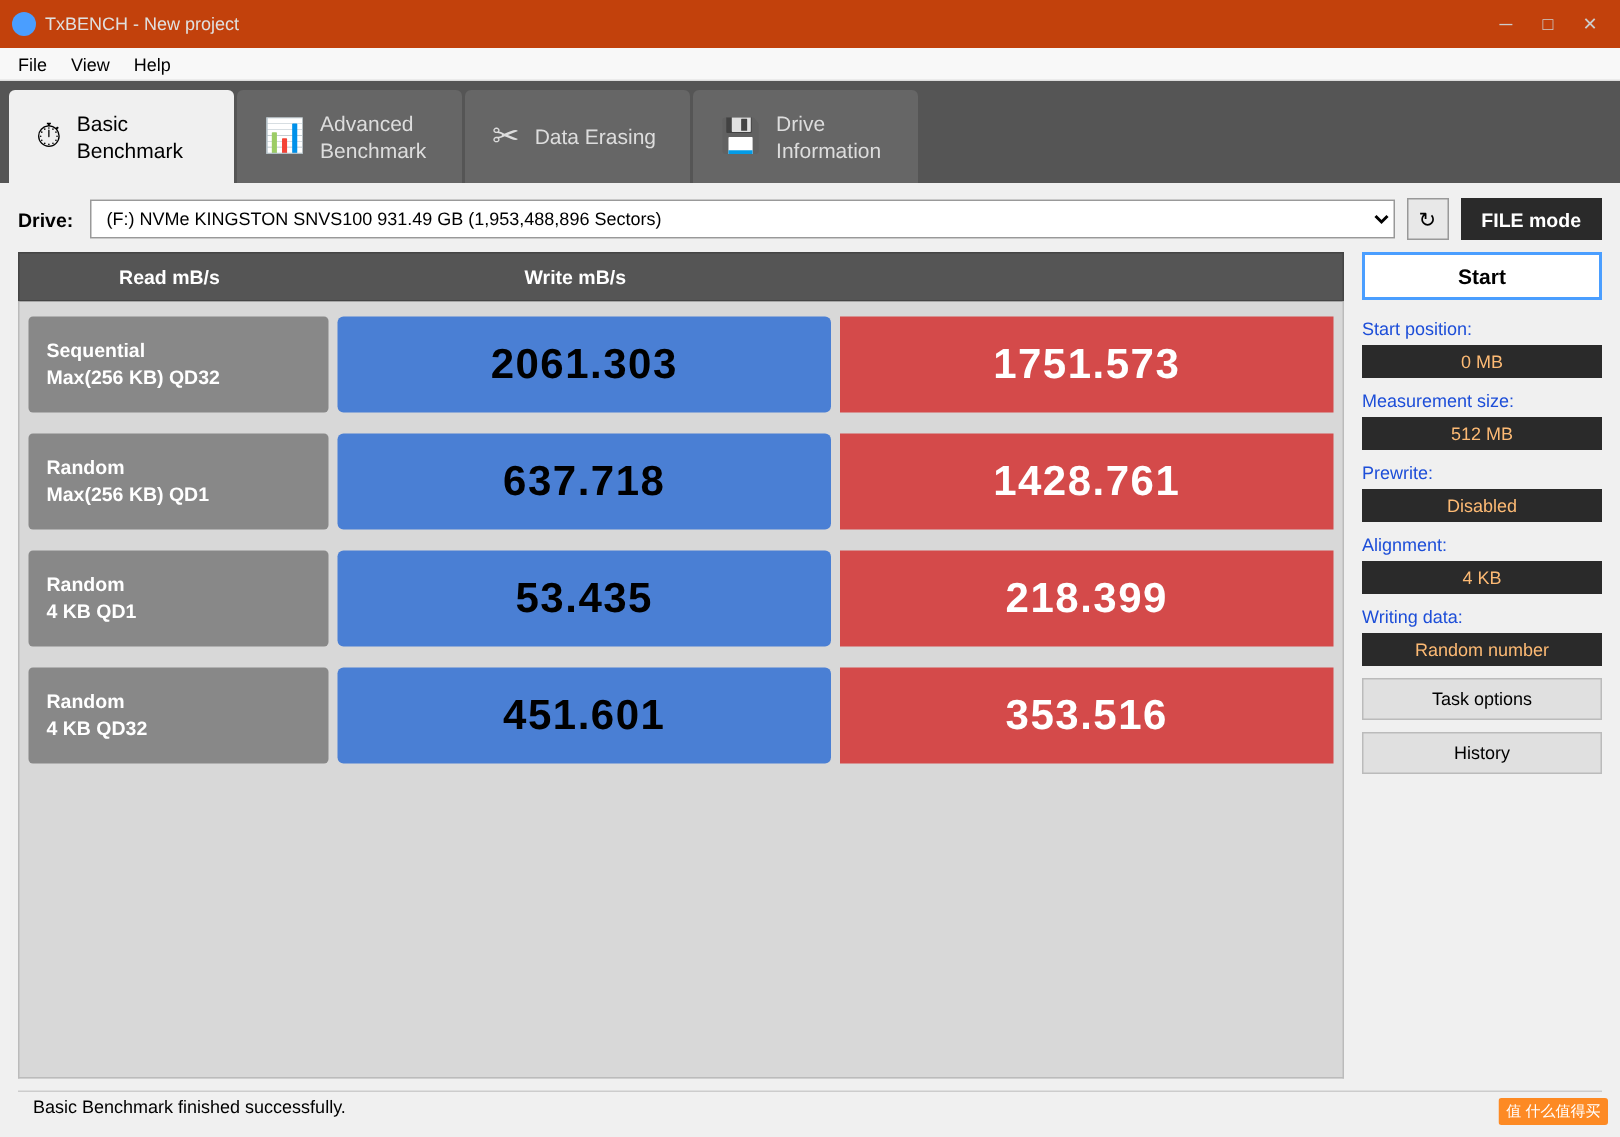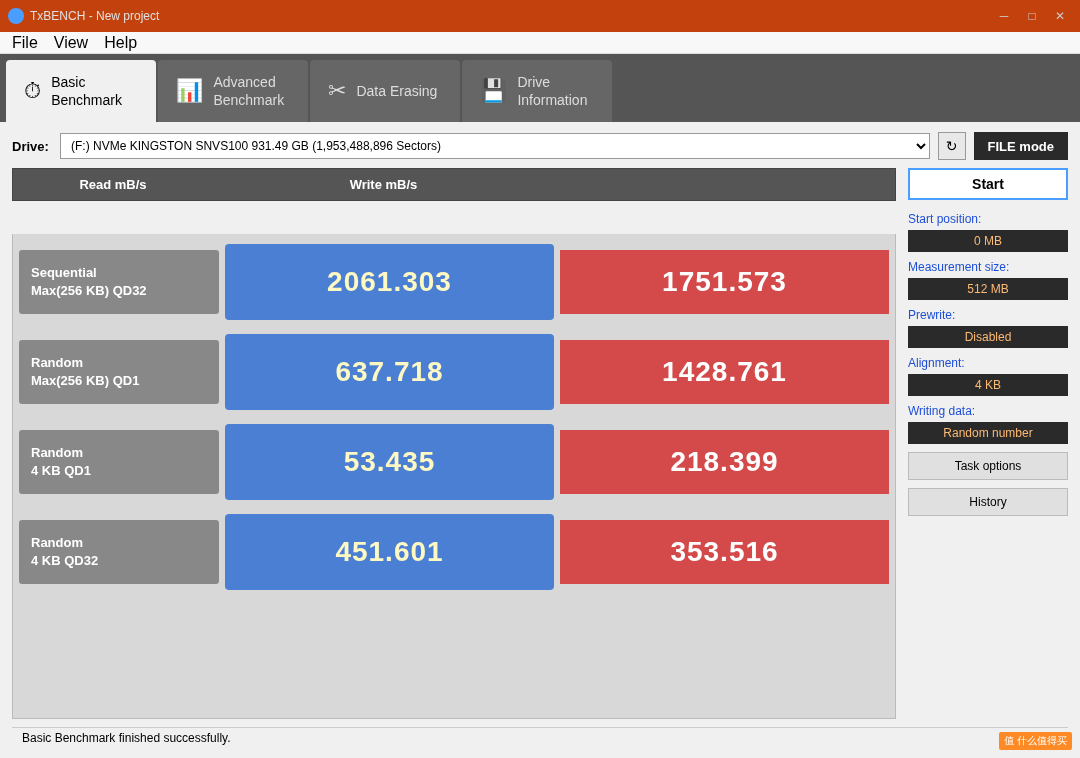--- a/index.html
+++ b/index.html
@@ -59,21 +59,21 @@
       background: #f8f8f8;
       display: flex;
       align-items: center;
       height: 22px;
       padding: 0 4px;
       border-bottom: 1px solid #ddd;
     }
     .menu-item {
       padding: 2px 8px;
       cursor: pointer;
-      font-size: 16px;
+      font-size: 12px;
       color: #000;
     }
 
     
     .tab-bar {
       background: #555;
       display: flex;
       align-items: stretch;
       height: 68px;
       padding: 6px 6px 0 6px;
@@ -185,21 +185,20 @@
     }
     .table-body {
       display: flex;
       flex-direction: column;
       gap: 6px;
       padding: 6px 0;
       background: #d8d8d8;
       border: 1px solid #bbb;
       border-top: none;
       flex: 1;
-      margin-top: 33px;
     }
     .bench-row {
       display: grid;
       grid-template-columns: 200px 1fr 1fr;
       gap: 6px;
       padding: 4px 6px;
       align-items: center;
     }
     .task-label {
       background: #888;
@@ -208,27 +207,27 @@
       font-size: 13px;
       font-weight: 600;
       line-height: 1.4;
       border-radius: 3px;
       height: 64px;
       display: flex;
       align-items: center;
     }
     .read-val {
       background: #4a7fd4;
-      color: #fef9c3;
+      color: #000000;
       text-align: center;
       font-size: 28px;
       font-weight: 900;
       padding: 10px 6px;
       border-radius: 4px;
-      height: 76px;
+      height: 64px;
       display: flex;
       align-items: center;
       justify-content: center;
       letter-spacing: 1px;
     }
     .write-val {
       background: #d44a4a;
       color: white;
       text-align: center;
       font-size: 28px;

